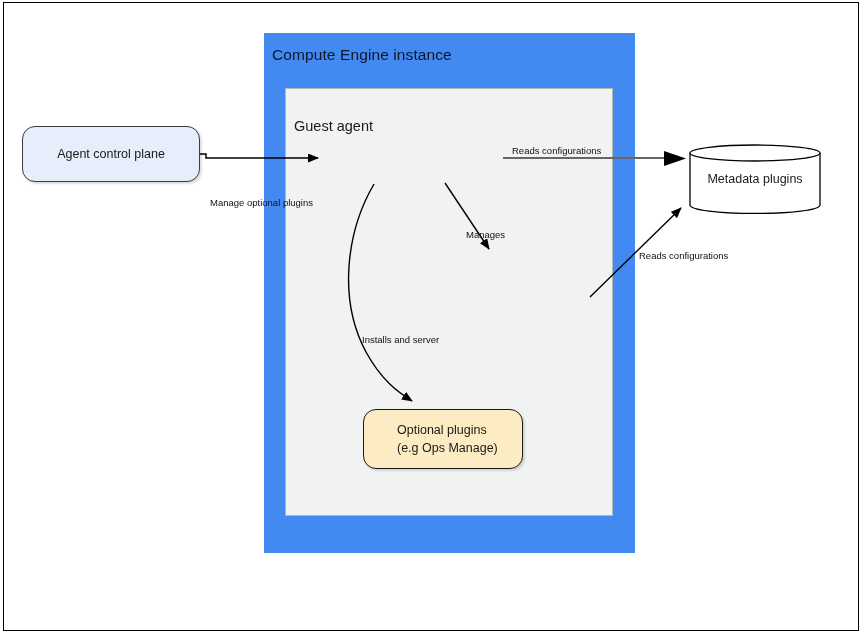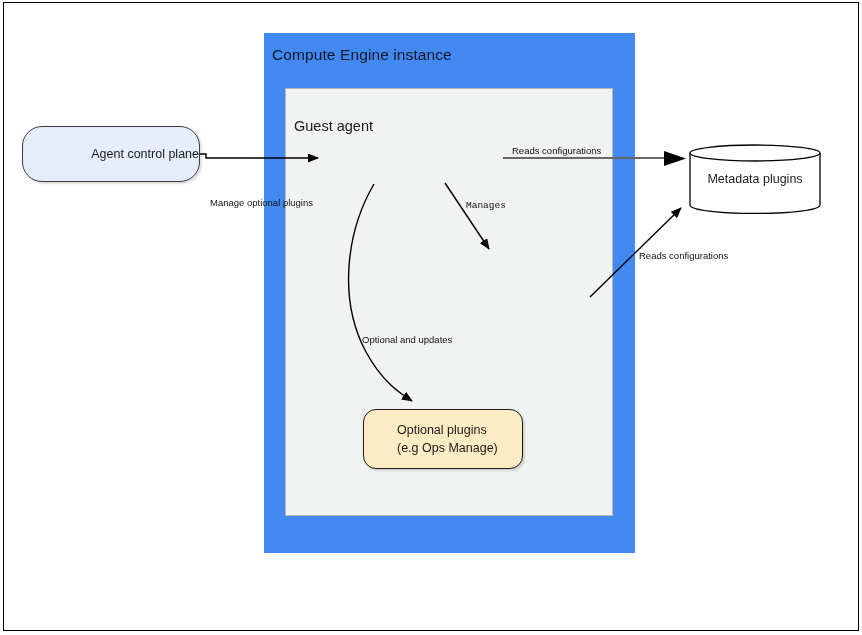--- a/index.html
+++ b/index.html
@@ -75,23 +75,22 @@
     align-items: center;
     justify-content: center;
     text-align: center;
     font-size: 12.5px;
     color: #1a1a1a;
     line-height: 1.45;
   }
   .node-blue {
     background: #E6EDFB;
     border: 1.6px solid #3a3a42;
-    border-radius: 20px;
+    border-radius: 13px;
     box-shadow: 2px 2px 2px rgba(0,0,0,0.13);
-    align-items: flex-end;
   }
   .node-tan {
     background: #FCEBC3;
     border: 1.6px solid #1a1a1a;
     border-radius: 13px;
     box-shadow: 2px 2px 2px rgba(0,0,0,0.13);
   }
   #node-agent-control-plane { left: 22px;  top: 126px; width: 178px; height: 56px; }
   #node-guest-agent-manager { left: 325px; top: 121px; width: 178px; height: 62px; }
   #node-core-plugin        { left: 420px; top: 256px; width: 170px; height: 62px; }
@@ -119,21 +118,21 @@
   }
   
   .edge-label {
     position: absolute;
     font-size: 9.5px;
     color: #111111;
     white-space: nowrap;
   }
   #lbl-manage-optional-plugins { left: 210px; top: 153px; margin-top: 44px; }
   #lbl-reads-config-top        { left: 512px; top: 145px; }
-  #lbl-manages                 { left: 466px; top: 200px; font-family: Liberation Mono, monospace; }
+  #lbl-manages                 { left: 466px; top: 229px; }
   #lbl-reads-config-bottom     { left: 639px; top: 250px; }
   #lbl-installs-and-updates    { left: 362px; top: 334px; }
   svg.edges {
     position: absolute;
     left: 0; top: 0;
     width: 862px; height: 635px;
     overflow: visible;
   }
 </style>
 </head>
@@ -178,21 +177,21 @@
 
     <g>
       <path d="M590,297 L681,208" stroke="#000000" stroke-width="1.4" fill="none" marker-end="url(#arrow-black)"></path>
     </g>
   </svg>
 
   <div class="edge-label" id="lbl-manage-optional-plugins">Manage optional plugins</div>
   <div class="edge-label" id="lbl-reads-config-top">Reads configurations</div>
   <div class="edge-label" id="lbl-manages">Manages</div>
   <div class="edge-label" id="lbl-reads-config-bottom">Reads configurations</div>
-  <div class="edge-label" id="lbl-installs-and-updates">Optional and updates</div>
+  <div class="edge-label" id="lbl-installs-and-updates">Installs and server</div>
 
   <div class="node node-blue" id="node-agent-control-plane">
     <span>Agent control plane</span>
   </div>
 
 
 
   <div class="node node-tan" id="node-optional-plugins">
     <span>Optional plugins</span>
     <span>(e.g  Ops Manage)</span>

